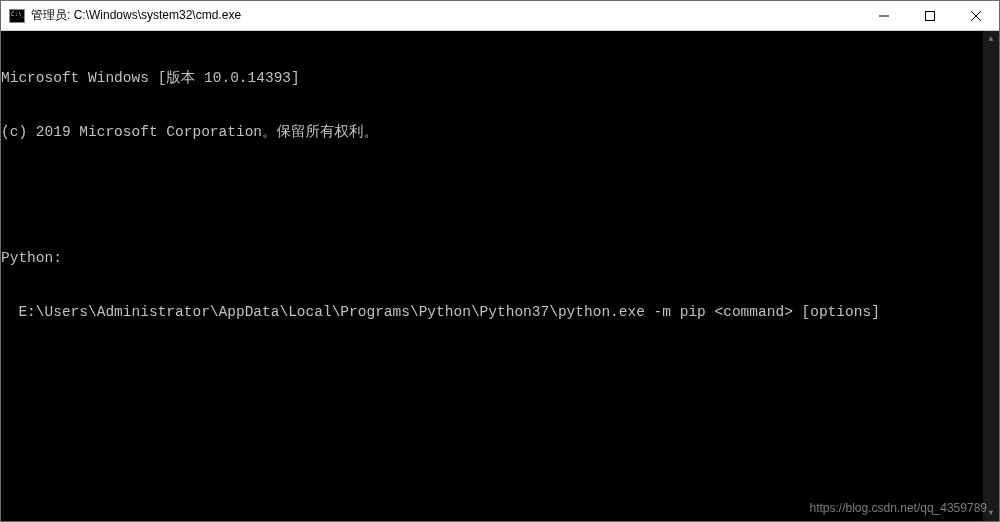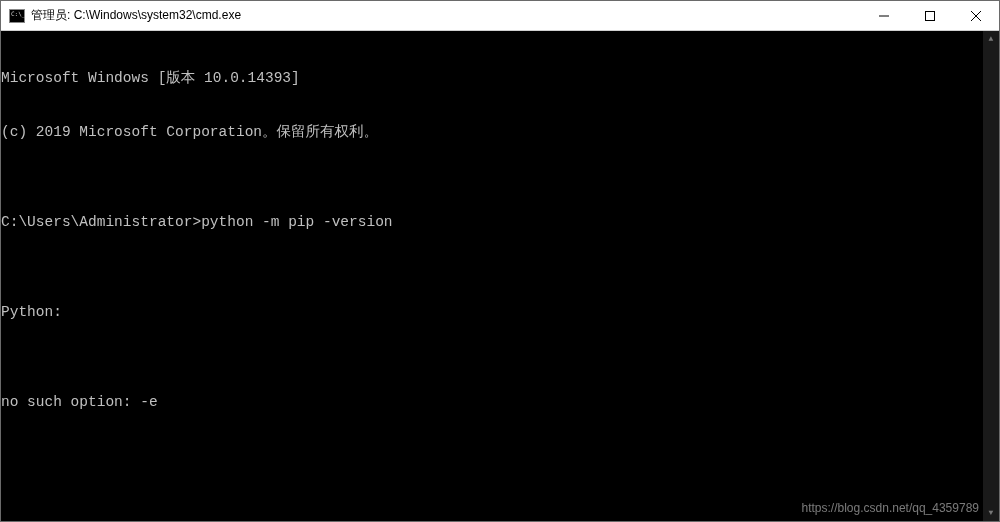--- a/index.html
+++ b/index.html
@@ -92,21 +92,21 @@
       height: 16px;
       display: flex;
       align-items: center;
       justify-content: center;
       color: #777;
       font-size: 8px;
     }
     .scroll-track { flex: 1; }
     .watermark {
       position: absolute;
-      right: 20px;
+      right: 12px;
       bottom: 4px;
       color: rgba(220,220,220,0.55);
       font-size: 12px;
       font-family: Arial, sans-serif;
       pointer-events: none;
     }
   </style>
 </head>
 <body>
 
@@ -132,25 +132,24 @@
             <line x1="10" y1="0" x2="0" y2="10"></line>
           </svg>
       </div>
     </div>
   </div>
 
   <div class="terminal">
     <div class="line">Microsoft Windows [版本 10.0.14393]</div>
     <div class="line">(c) 2019 Microsoft Corporation。保留所有权利。</div>
     <div class="line"></div>
-    <div class="line">C:\Users\Administrator&gt;python -m pip -version</div>
     <div class="line"></div>
     <div class="line">Python:</div>
+    <div class="line">  E:\Users\Administrator\AppData\Local\Programs\Python\Python37\python.exe -m pip &lt;command&gt; [options]</div>
     <div class="line"></div>
-    <div class="line">no such option: -e</div>
     <div class="line"></div>
     
     
     <div class="line"></div>
     
 
     <div class="scrollbar">
       <div class="scroll-arrow">▲</div>
       <div class="scroll-track"></div>
       <div class="scroll-arrow">▼</div>

